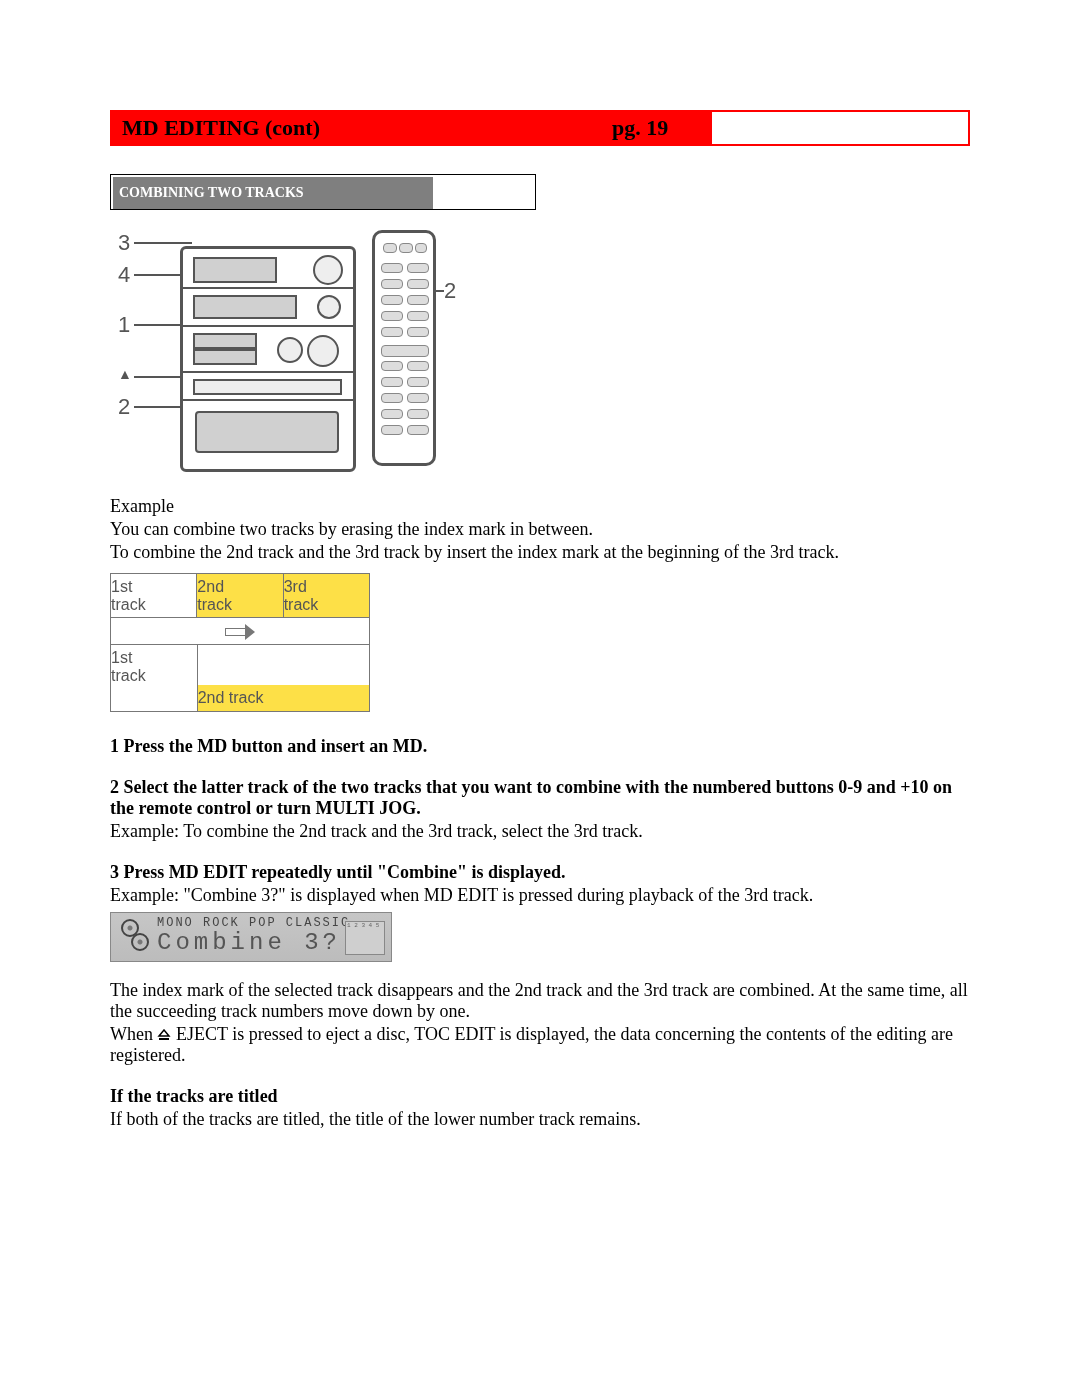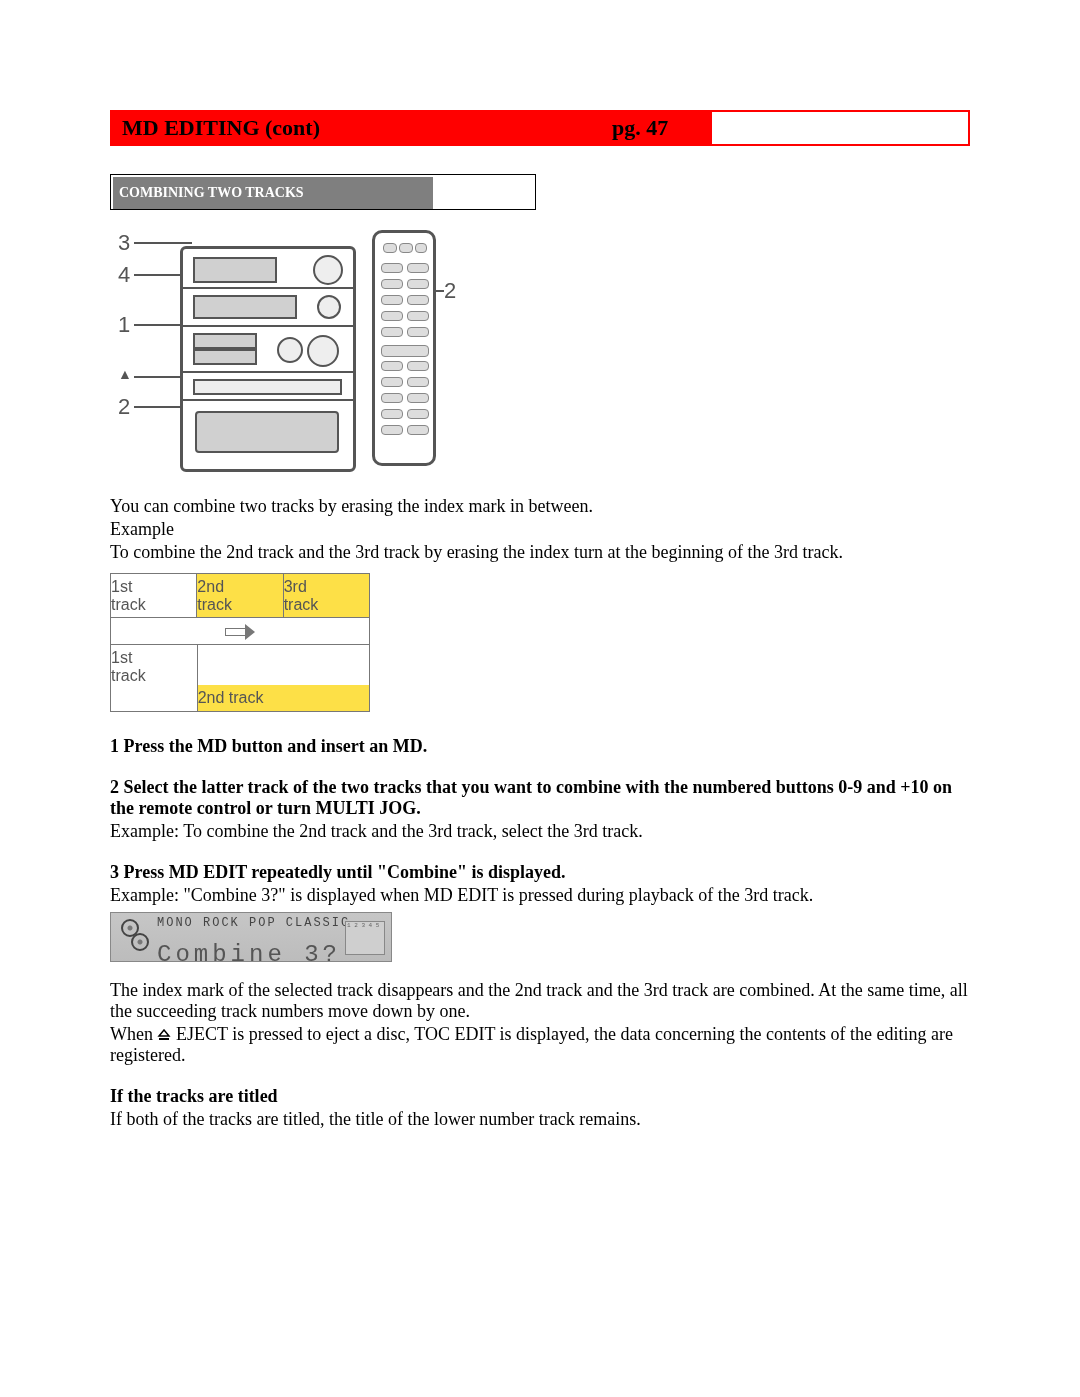--- a/index.html
+++ b/index.html
@@ -216,21 +216,21 @@
   .lcd-icon .disc {
     width: 14px; height: 14px;
     border: 2px solid #444;
     border-radius: 50%;
     position: absolute;
     background: radial-gradient(#777 2px, transparent 3px);
   }
   .lcd-text {
     position: absolute;
     left: 46px;
-    top: 28px;
+    top: 16px;
     font-size: 24px;
     letter-spacing: 4px;
     color: #555;
   }
   .lcd-right {
     position: absolute;
     right: 6px; top: 8px;
     width: 36px; height: 30px;
     border: 1px solid #888;
     background: #cfcfcf;
@@ -249,21 +249,21 @@
   .eject-inline svg { display: block; }
 </style>
 </head>
 <body>
 
 <div class="page">
 
 
   <div class="banner">
     <div class="banner-left">MD EDITING (cont)</div>
-    <div class="banner-right">pg. 47</div>
+    <div class="banner-right">pg. 19</div>
     <div class="banner-spacer"></div>
   </div>
 
   <div class="sub-banner-wrap">
     <div class="sub-banner">COMBINING TWO TRACKS</div>
   </div>
 
   <div class="illustration">
 
     <span class="illus-label" style="left:8px; top:14px;">3</span>
@@ -326,23 +326,23 @@
       <div class="remote-btn" style="left:32px; top:144px; width:20px;"></div>
       <div class="remote-btn" style="left:6px; top:160px; width:20px;"></div>
       <div class="remote-btn" style="left:32px; top:160px; width:20px;"></div>
       <div class="remote-btn" style="left:6px; top:176px; width:20px;"></div>
       <div class="remote-btn" style="left:32px; top:176px; width:20px;"></div>
       <div class="remote-btn" style="left:6px; top:192px; width:20px;"></div>
       <div class="remote-btn" style="left:32px; top:192px; width:20px;"></div>
     </div>
   </div>
 
+  <p>Example</p>
   <p>You can combine two tracks by erasing the index mark in between.</p>
-  <p>Example</p>
-  <p>To combine the 2nd track and the 3rd track by erasing the index turn at the beginning of the 3rd track.</p>
+  <p>To combine the 2nd track and the 3rd track by insert the index mark at the beginning of the 3rd track.</p>
 
   <div class="track-diagram">
     <div class="td-row">
       <div class="td-cell" style="width:33.33%;">1st<br>track</div>
       <div class="td-cell td-shade" style="width:33.33%;">2nd<br>track</div>
       <div class="td-cell td-shade" style="width:33.33%;">3rd<br>track</div>
     </div>
     <div class="td-arrow">
       <div class="arrow-shape"></div>
     </div>

